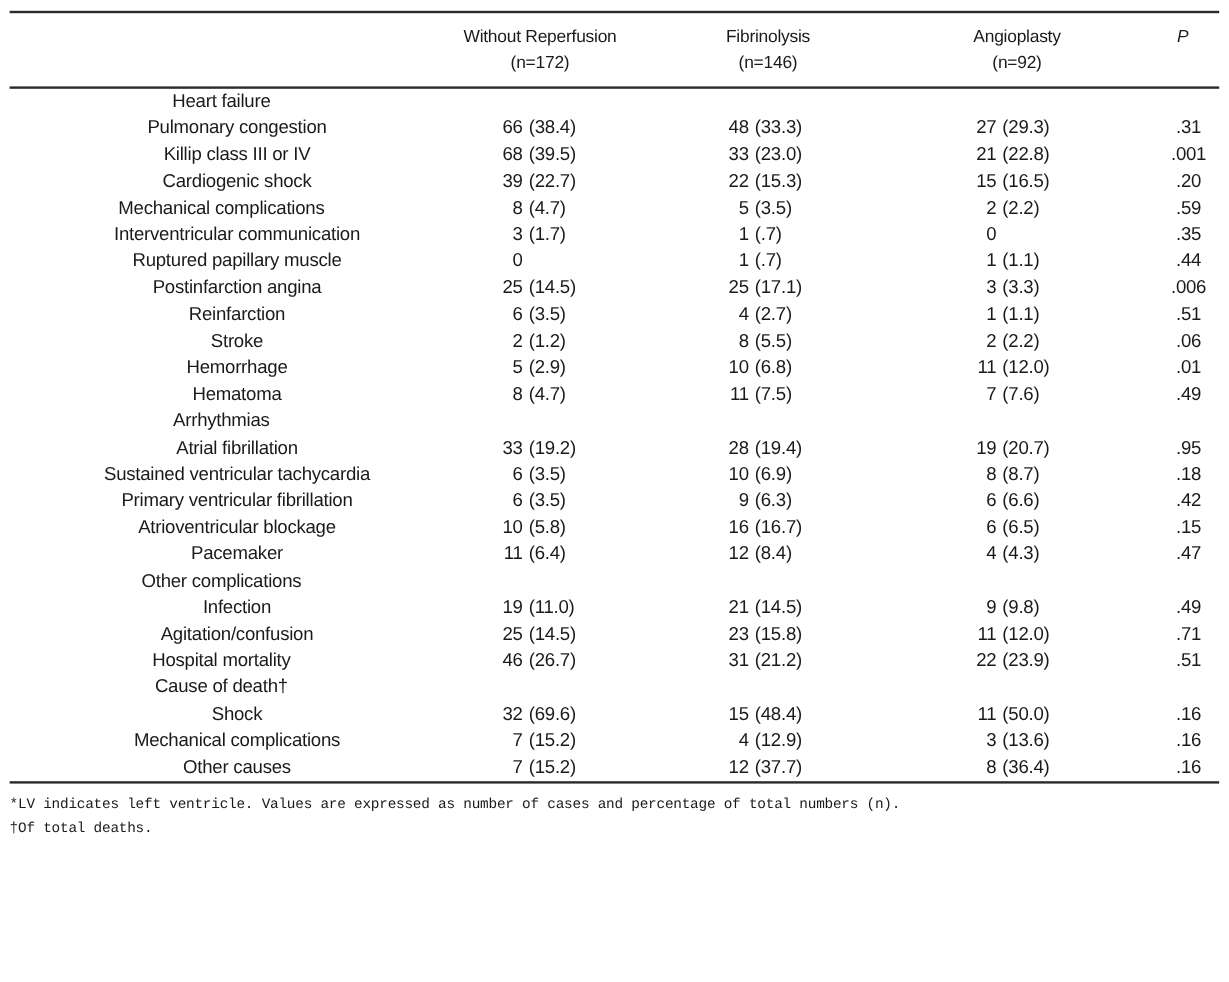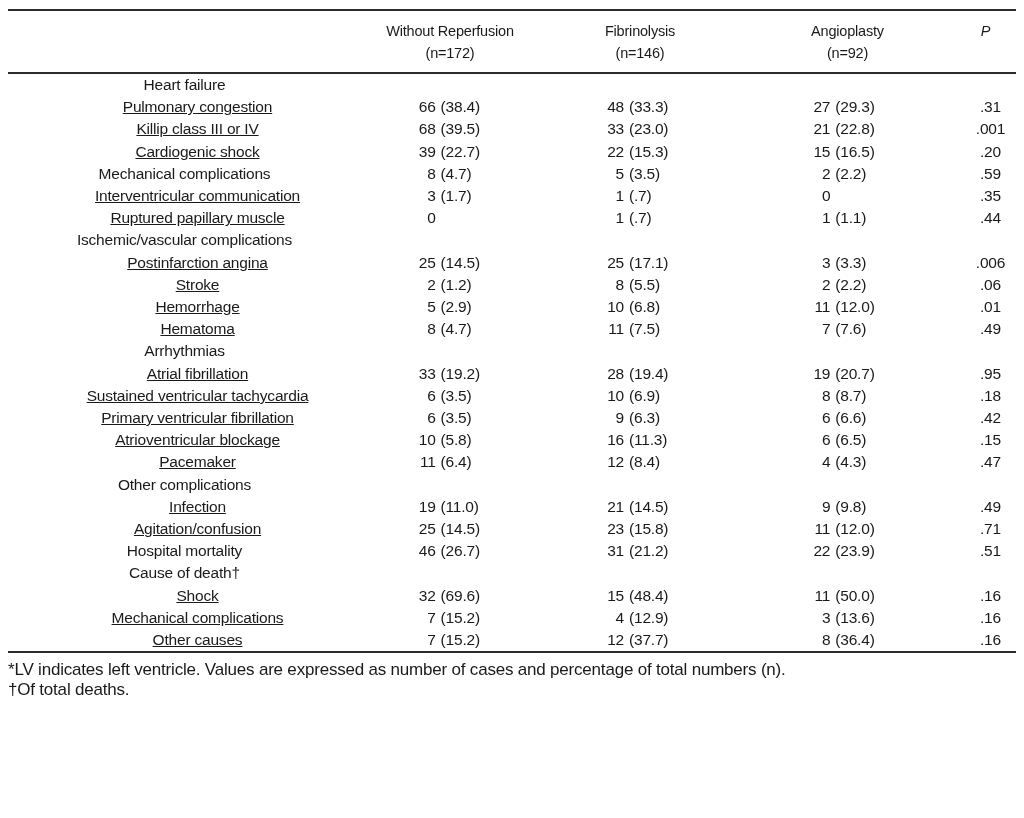--- a/index.html
+++ b/index.html
@@ -60,42 +60,43 @@
   thead th.p-hdr .p-italic { font-style: italic; }
   tbody td {
     font-size: 15.5px;
     line-height: 22.2px;
     height: 22.2px;
     padding: 0;
     white-space: nowrap;
     overflow: hidden;
   }
   td.lbl { text-align: center; padding-left: 1px; }
-  td.lbl.ind { padding-left: 27px; text-decoration: underline; }
+  td.lbl.ind { padding-left: 27px; }
   td.data { text-align: left; }
   td.data .n {
     display: inline-block;
     width: 42%;
     text-align: right;
     box-sizing: border-box;
   }
   td.data .pc {
     display: inline-block;
     width: 58%;
     text-align: left;
     padding-left: 5px;
     box-sizing: border-box;
   }
   td.pval { text-align: center; padding-left: 10px; }
   
   .footnotes {
     margin-top: 7px;
-    font-size: 17px;
+    font-size: 12px;
     line-height: 20px;
     letter-spacing: -0.2px;
+    font-family: Liberation Mono, monospace;
   }
 </style>
 </head>
 <body style="background: rgb(255, 255, 255);">
 
 <div class="page">
 
 
   <div class="rule rule-top"></div>
 
@@ -171,34 +172,34 @@
           <td class="pval">.35</td>
         </tr>
         <tr>
           <td class="lbl ind">Ruptured papillary muscle</td>
           <td class="data"><span class="n">0</span><span class="pc"></span></td>
           <td class="data"><span class="n">1</span><span class="pc">(.7)</span></td>
           <td class="data"><span class="n">1</span><span class="pc">(1.1)</span></td>
           <td class="pval">.44</td>
         </tr>
         <tr>
-          <td class="lbl">Ischemic/vascular complications</td>
-          <td class="data"></td>
-          <td class="data"></td>
-          <td class="data"></td>
-          <td class="pval"></td>
-        </tr>
-        <tr>
           <td class="lbl ind">Postinfarction angina</td>
           <td class="data"><span class="n">25</span><span class="pc">(14.5)</span></td>
           <td class="data"><span class="n">25</span><span class="pc">(17.1)</span></td>
           <td class="data"><span class="n">3</span><span class="pc">(3.3)</span></td>
           <td class="pval">.006</td>
         </tr>
         <tr>
+          <td class="lbl ind">Reinfarction</td>
+          <td class="data"><span class="n">6</span><span class="pc">(3.5)</span></td>
+          <td class="data"><span class="n">4</span><span class="pc">(2.7)</span></td>
+          <td class="data"><span class="n">1</span><span class="pc">(1.1)</span></td>
+          <td class="pval">.51</td>
+        </tr>
+        <tr>
           <td class="lbl ind">Stroke</td>
           <td class="data"><span class="n">2</span><span class="pc">(1.2)</span></td>
           <td class="data"><span class="n">8</span><span class="pc">(5.5)</span></td>
           <td class="data"><span class="n">2</span><span class="pc">(2.2)</span></td>
           <td class="pval">.06</td>
         </tr>
         <tr>
           <td class="lbl ind">Hemorrhage</td>
           <td class="data"><span class="n">5</span><span class="pc">(2.9)</span></td>
           <td class="data"><span class="n">10</span><span class="pc">(6.8)</span></td>
@@ -236,21 +237,21 @@
         <tr>
           <td class="lbl ind">Primary ventricular fibrillation</td>
           <td class="data"><span class="n">6</span><span class="pc">(3.5)</span></td>
           <td class="data"><span class="n">9</span><span class="pc">(6.3)</span></td>
           <td class="data"><span class="n">6</span><span class="pc">(6.6)</span></td>
           <td class="pval">.42</td>
         </tr>
         <tr>
           <td class="lbl ind">Atrioventricular blockage</td>
           <td class="data"><span class="n">10</span><span class="pc">(5.8)</span></td>
-          <td class="data"><span class="n">16</span><span class="pc">(11.3)</span></td>
+          <td class="data"><span class="n">16</span><span class="pc">(16.7)</span></td>
           <td class="data"><span class="n">6</span><span class="pc">(6.5)</span></td>
           <td class="pval">.15</td>
         </tr>
         <tr>
           <td class="lbl ind">Pacemaker</td>
           <td class="data"><span class="n">11</span><span class="pc">(6.4)</span></td>
           <td class="data"><span class="n">12</span><span class="pc">(8.4)</span></td>
           <td class="data"><span class="n">4</span><span class="pc">(4.3)</span></td>
           <td class="pval">.47</td>
         </tr>

